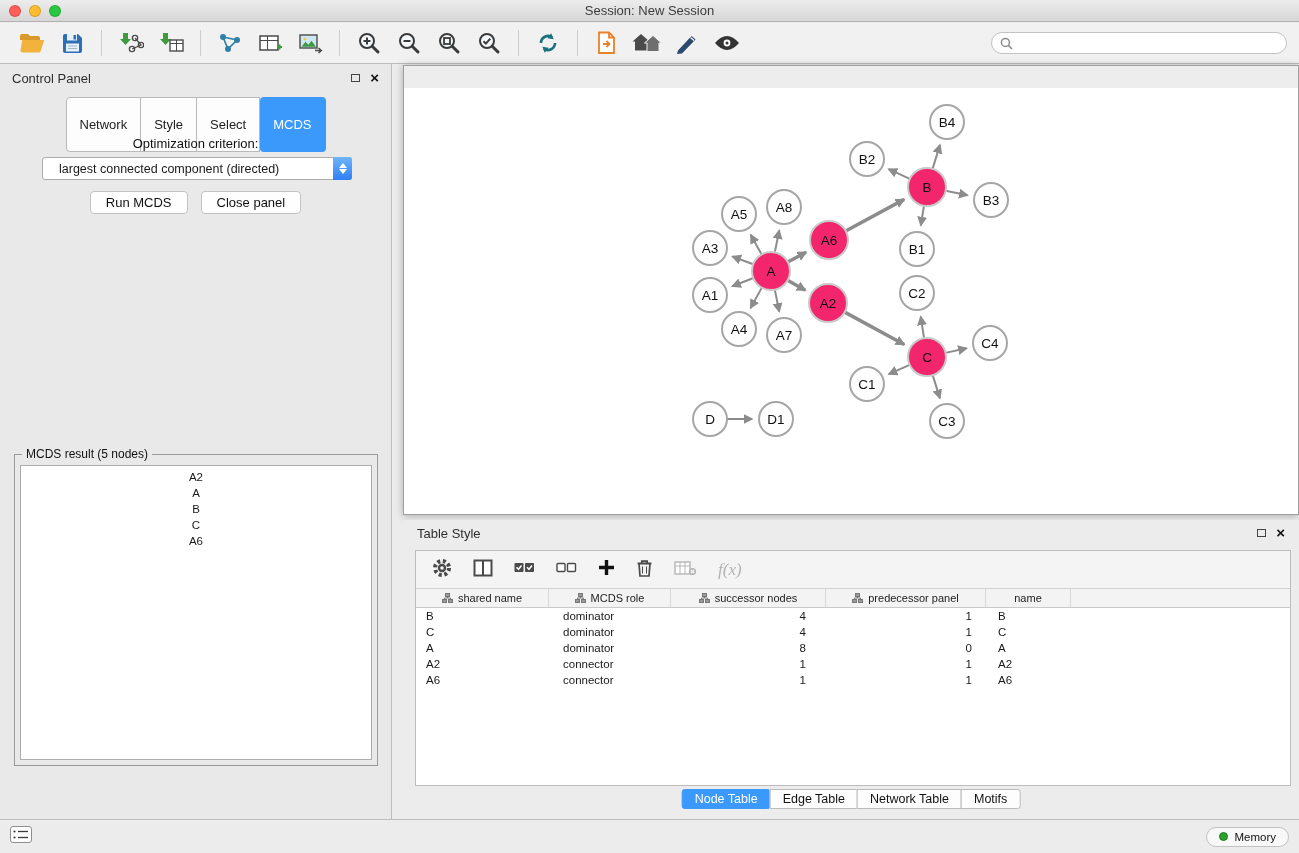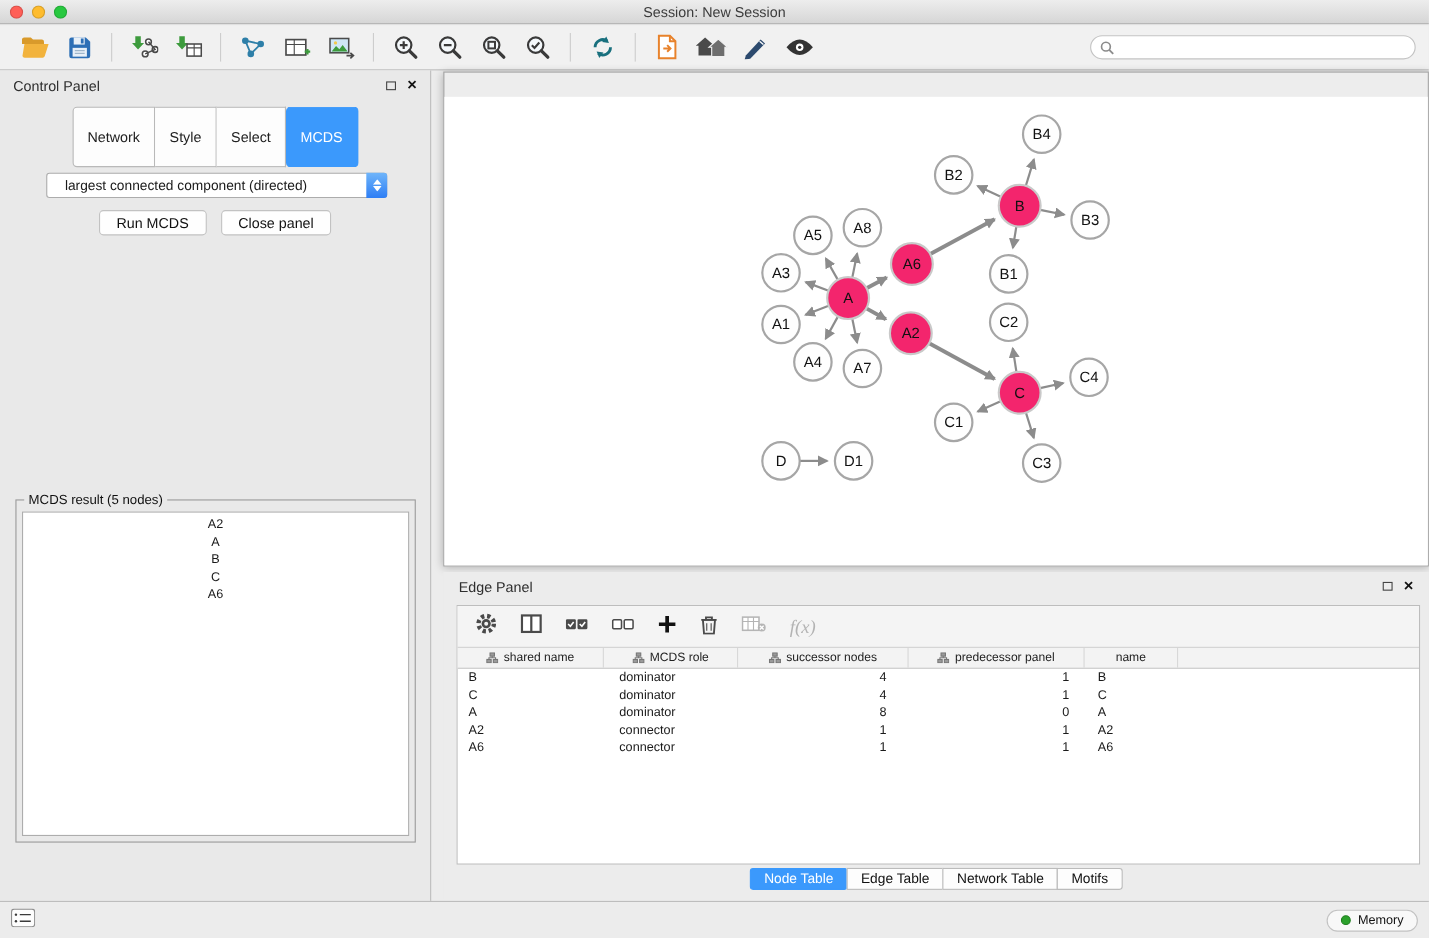--- a/index.html
+++ b/index.html
@@ -246,20 +246,21 @@
       <span class="float-box"></span>
       <span class="close-x">×</span>
     </span>
   </div>
   <div class="seg-tabs">
     <span class="seg">Network</span>
     <span class="seg">Style</span>
     <span class="seg">Select</span>
     <span class="seg active">MCDS</span>
   </div>
+  <div class="opt-label">Optimization criterion:</div>
   <div class="dropdown">
     <span class="dd-text">largest connected component (directed)</span>
     <span class="dd-stepper">
       <svg width="8" height="5" viewBox="0 0 8 5">
           <path d="M0 5 L4 0 L8 5 z" fill="#fff"></path>
         </svg>
       <svg width="8" height="5" viewBox="0 0 8 5">
           <path d="M0 0 L4 5 L8 0 z" fill="#fff"></path>
         </svg>
     </span>
@@ -390,21 +391,21 @@
         <g>
           <circle cx="372" cy="331" r="17" fill="#FEFEFE" stroke="#A6A6A6" stroke-width="2"></circle>
           <text x="372" y="335.5" text-anchor="middle" font-size="13.5" font-family="Liberation Sans, sans-serif" fill="#111">D1</text>
         </g>
       </svg>
   </div>
 </div>
 
 <div class="table-panel">
   <div class="tp-header">
-    <span>Edge Panel</span>
+    <span>Table Style</span>
     <span class="hicons">
       <span class="float-box"></span>
       <span class="close-x">×</span>
     </span>
   </div>
   <div class="table-container">
     <div class="tp-toolbar">
       <span>
         <svg width="20" height="20" viewBox="0 0 20 20">
             <circle cx="10" cy="10" r="7" fill="none" stroke="#4A4A4A" stroke-width="4" stroke-dasharray="3 2.6"></circle>

